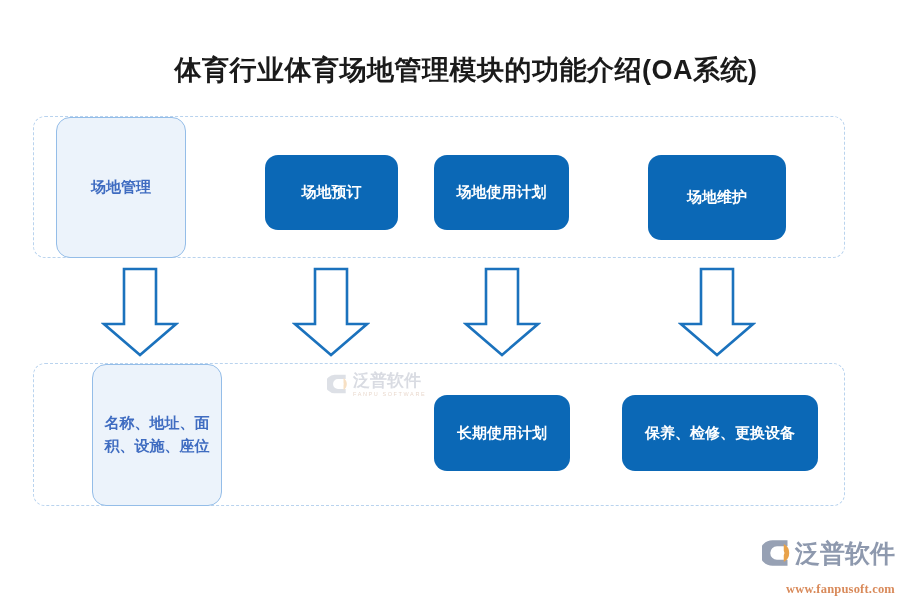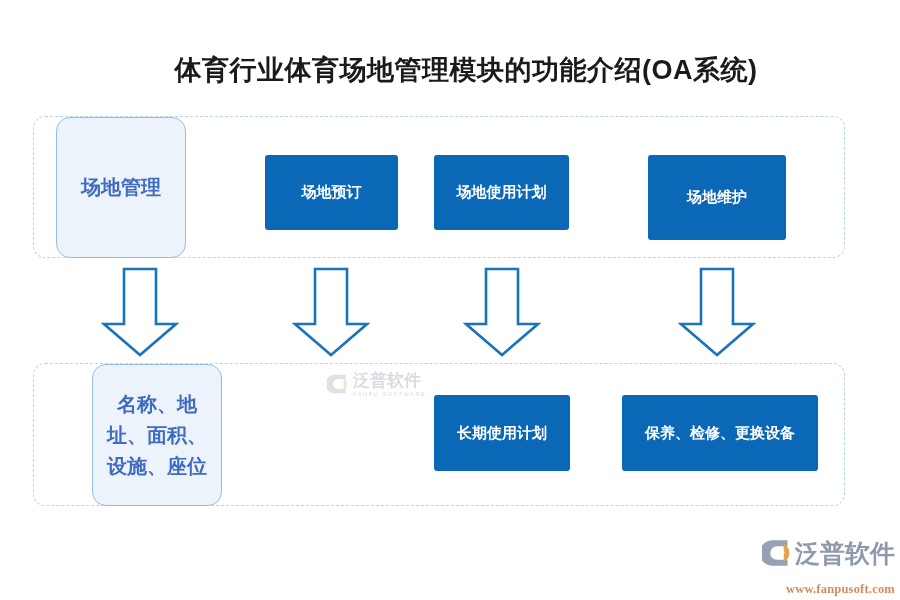--- a/index.html
+++ b/index.html
@@ -54,33 +54,33 @@
     background: #ecf3fb;
     border: 1.6px solid #94bde8;
     border-radius: 14px;
     display: flex;
     align-items: center;
     justify-content: center;
     text-align: center;
     color: #3f6cc1;
     font-family: "Liberation Serif", "DejaVu Serif", serif;
     font-weight: bold;
-    font-size: 20px;
+    font-size: 15px;
     line-height: 1.55;
     padding: 4px 8px;
   }
   #light-box-top    { left: 56px; top: 117px; width: 130px; height: 141px; }
   #light-box-bottom { left: 56px; top: 364px; width: 130px; height: 142px; margin-left: 36px; }
 
   
   .blue-box {
     position: absolute;
     box-sizing: border-box;
     background: #0b68b6;
-    border-radius: 3px;
+    border-radius: 13px;
     display: flex;
     align-items: center;
     justify-content: center;
     text-align: center;
     color: #ffffff;
     font-family: "Liberation Serif", "DejaVu Serif", serif;
     font-weight: bold;
     font-size: 15px;
     line-height: 1.5;
     padding: 4px 6px;

